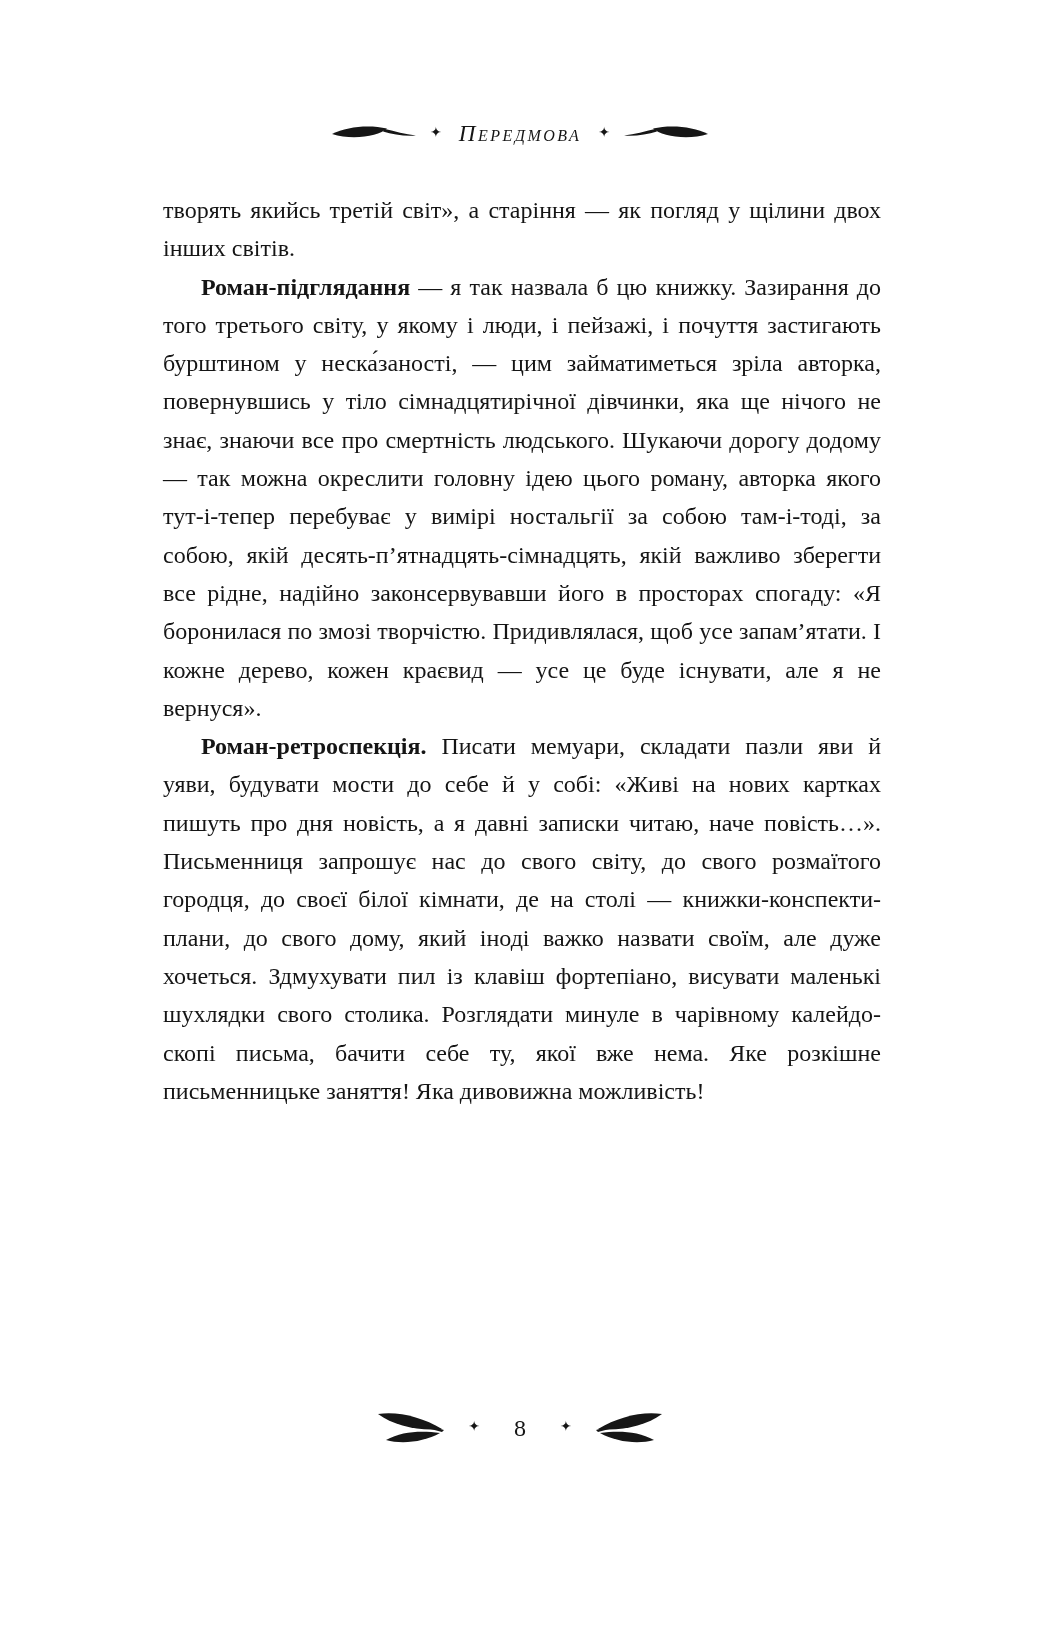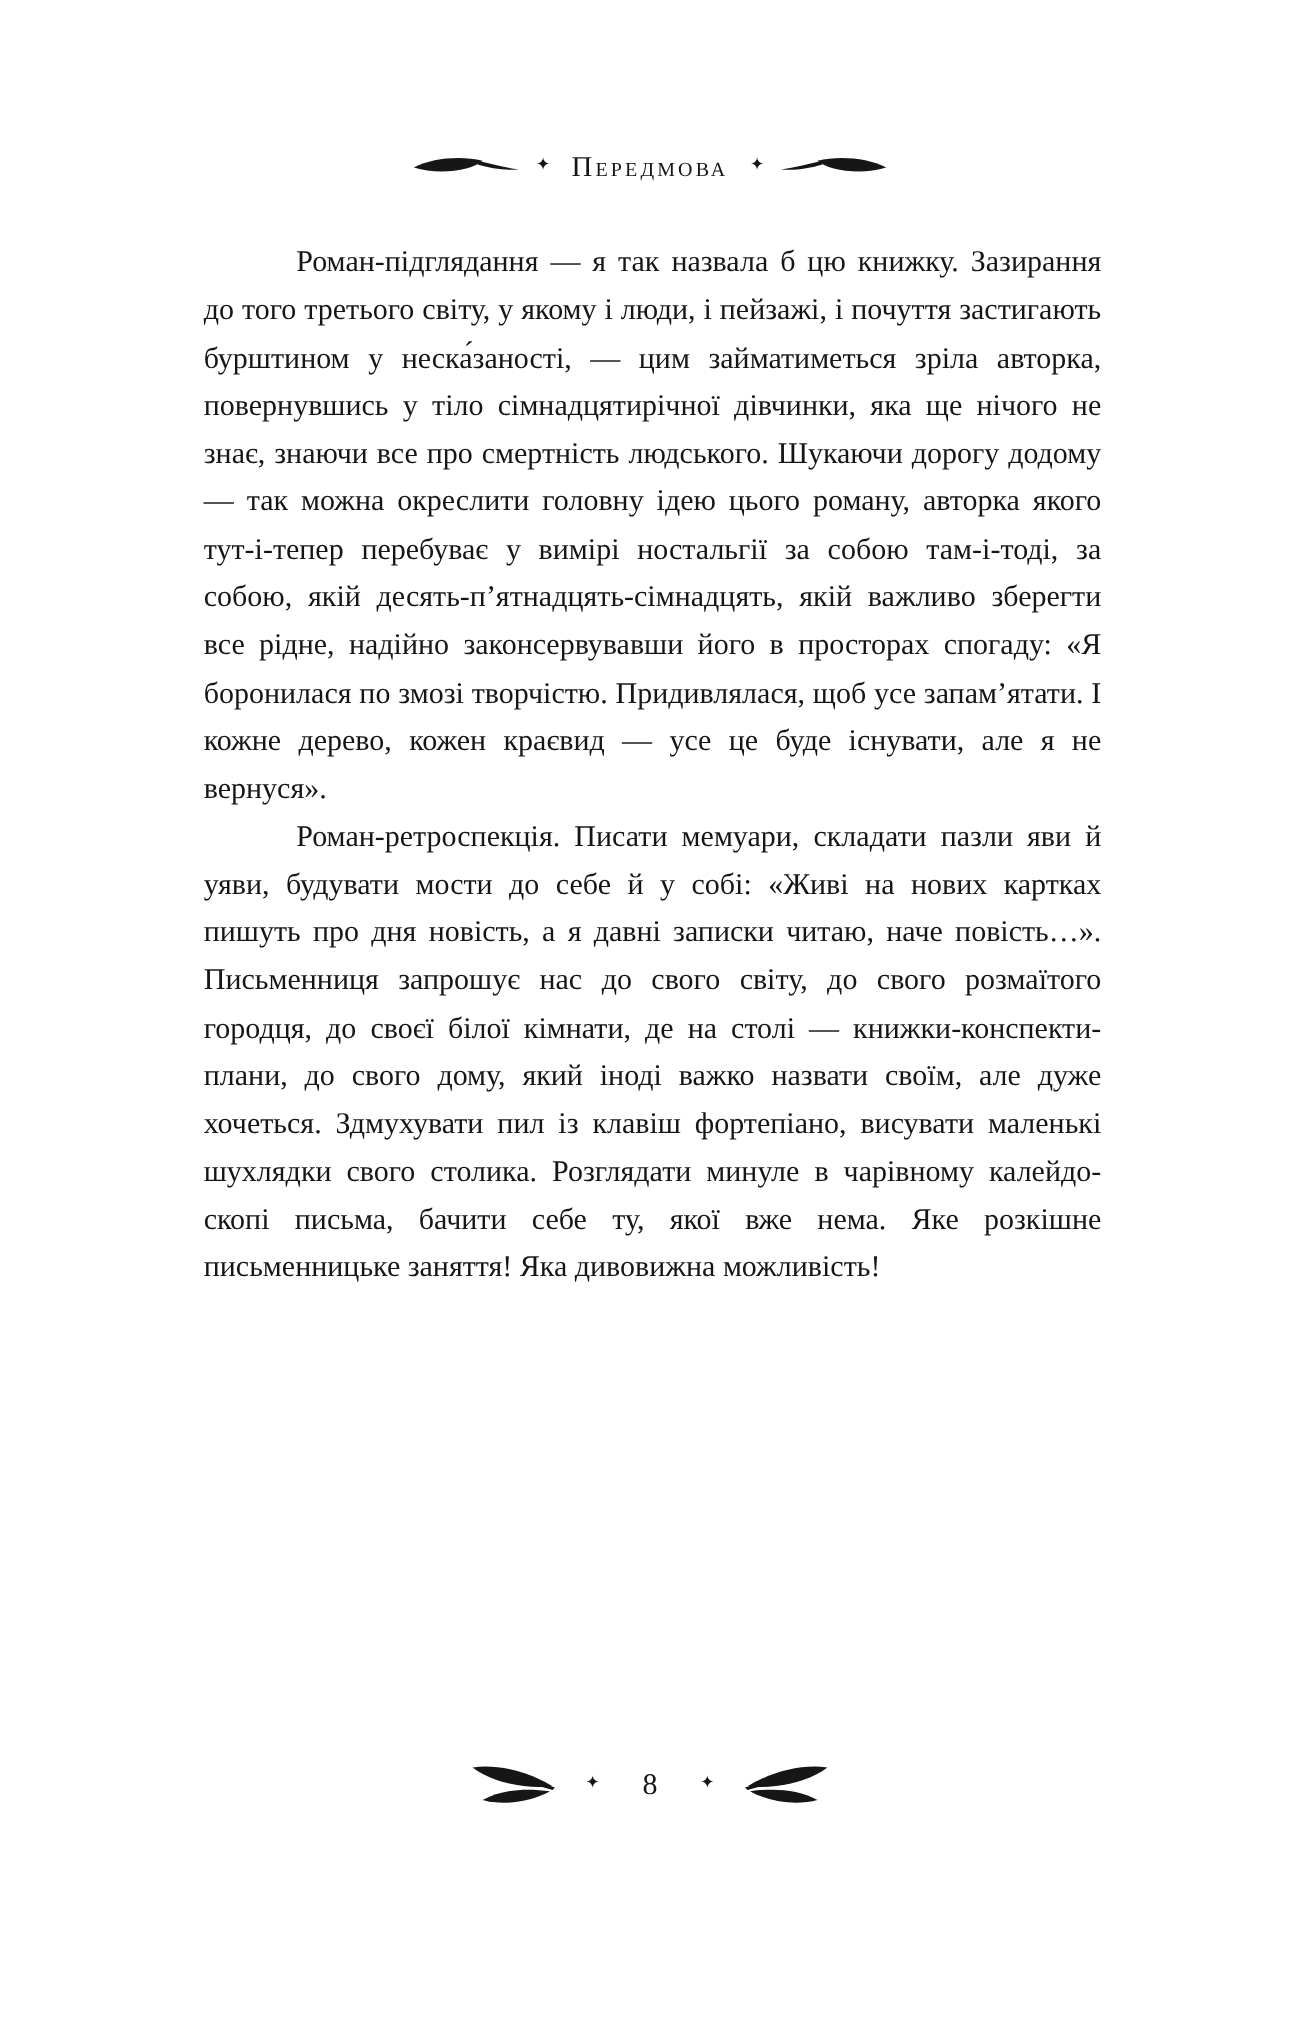--- a/index.html
+++ b/index.html
@@ -31,20 +31,21 @@
     justify-content: center;
     align-items: center;
     gap: 13px;
   }
   .running-head .title {
     font-size: 23px;
     font-variant: small-caps;
     letter-spacing: 2.5px;
     line-height: 1;
     padding: 0 4px;
+    font-style: italic;
   }
   .diamond {
     font-size: 14px;
     line-height: 1;
     transform: translateY(-1px);
   }
   .ornament svg { display: block; }
 
   
   .text-block {
@@ -56,21 +57,21 @@
     line-height: 38.3px;
     text-align: justify;
     hyphens: manual;
     -webkit-hyphens: manual;
   }
   .para {
     margin: 0;
     text-indent: 38px;
   }
   .para.no-indent { text-indent: 0; }
-  .para b { font-weight: normal; margin-left: 36px; }
+  .para b { font-weight: bold; }
 
   
   .page-footer {
     position: absolute;
     top: 1410px;
     left: 0;
     width: 100%;
     display: flex;
     justify-content: center;
     align-items: center;
@@ -100,20 +101,21 @@
     <span class="diamond">✦</span>
     <span class="ornament flip">
       <svg width="86" height="20" viewBox="0 0 86 20" fill="#161616" xmlns="http://www.w3.org/2000/svg">
         <path d="M1,10 C16,2.5 38,0.5 56,4.5 C48,12 22,16.5 1,10 Z"></path>
         <path d="M54,5 C64,7.5 74,10 85,11.5 C74,12.5 62,10.5 52,7.5 Z"></path>
       </svg>
     </span>
   </div>
 
   <div class="text-block">
+    <p class="para no-indent"><span>творять якийсь третій світ», а старіння — як погляд у щі­лини двох інших світів.</span></p>
 
     <p class="para"><b>Роман-підглядання</b><span> — я так назвала б цю книжку. За­зирання до того третього світу, у якому і люди, і пейзажі, і почуття застигають бурштином у неска́заності, — цим займатиметься зріла авторка, повернувшись у тіло сімна­дцятирічної дівчинки, яка ще нічого не знає, знаючи все про смертність людського. Шукаючи дорогу додому — так мож­на окреслити головну ідею цього роману, авторка якого тут-і-тепер перебуває у вимірі ностальгії за собою там-і-тоді, за собою, якій десять-п’ятнадцять-сімнадцять, якій важ­ливо зберегти все рідне, надійно законсервувавши його в просторах спогаду: «Я боронилася по змозі творчістю. Придивлялася, щоб усе запам’ятати. І кожне дерево, кожен краєвид — усе це буде існувати, але я не вернуся».</span></p>
 
 
     <p class="para"><b>Роман-ретроспекція.</b><span> Писати мемуари, складати пазли яви й уяви, будувати мости до себе й у собі: «Живі на нових картках пишуть про дня новість, а я давні записки читаю, наче повість…». Письменниця запрошує нас до свого сві­ту, до свого розмаїтого городця, до своєї білої кімнати, де на столі — книжки-конспекти-плани, до свого дому, який іноді важко назвати своїм, але дуже хочеться. Здмухувати пил із клавіш фортепіано, висувати маленькі шухлядки свого столика. Розглядати минуле в чарівному калейдо­скопі письма, бачити себе ту, якої вже нема. Яке розкішне письменницьке заняття! Яка дивовижна можливість!</span></p>
 
   </div>
 
   <div class="page-footer">
     <span class="ornament">

